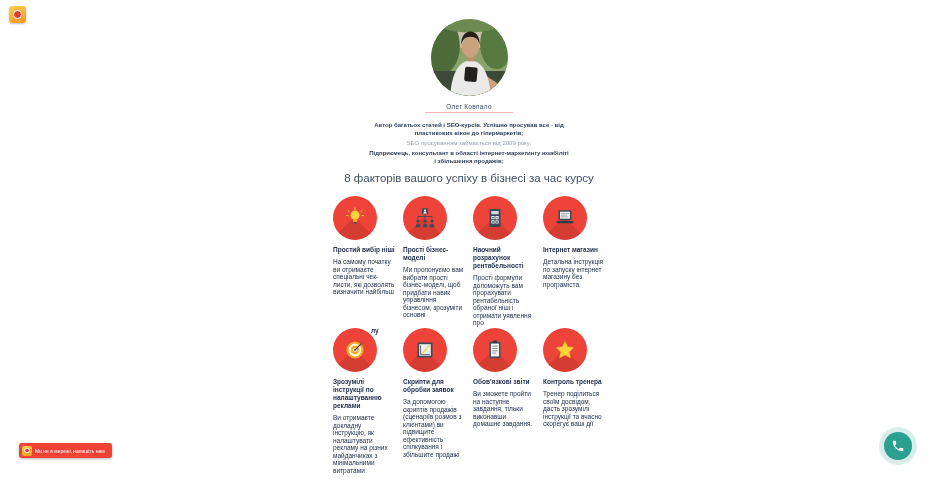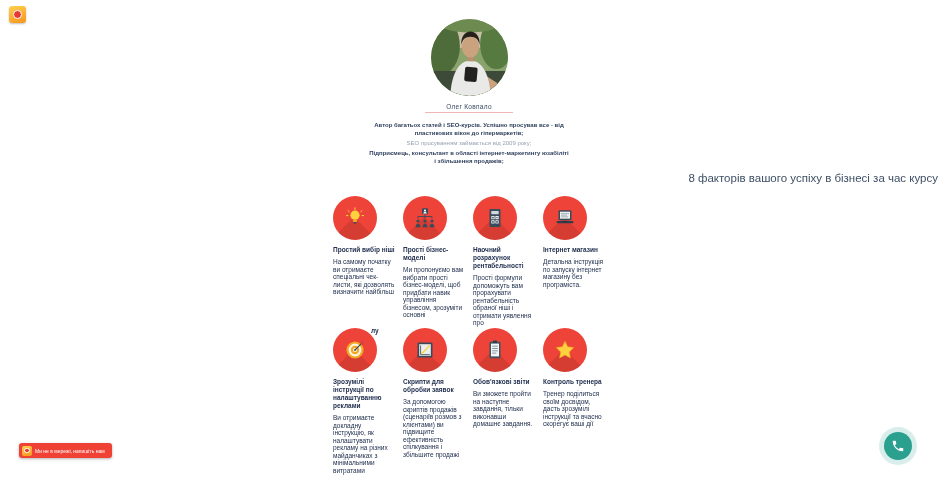--- a/index.html
+++ b/index.html
@@ -15,21 +15,21 @@
   
   header{padding-top:19px;text-align:center;}
   .avatar{width:77px;height:77px;border-radius:50%;margin:0 auto;overflow:hidden;background:#8aa26b;}
   .avatar svg{display:block;width:77px;height:77px;}
   .author-name{margin-top:7px;font-size:6.5px;letter-spacing:.3px;color:#3a4a66;}
   .name-underline{width:88px;height:1px;background:#f3b6b8;margin:2px auto 8px;}
   .bio{width:200px;margin:0 auto 2px;font-size:6px;line-height:8px;color:#2e3e5c;font-weight:700;text-align:center;}
   .bio.muted{color:#97a2b3;font-weight:400;}
 
   
-  .section-heading{margin:7px 0 0;font-size:11.5px;font-weight:400;color:#3e4f65;text-align:right;}
+  .section-heading{margin:7px 0 0;font-size:11.5px;font-weight:400;color:#3e4f65;text-align:center;}
 
   
   .grid{width:272px;margin:12px auto 0;display:grid;grid-template-columns:repeat(4,62px);column-gap:8px;}
   .cell{position:relative;}
   .cell.r1{height:132px;}
   .ficon{width:44px;height:44px;border-radius:50%;background:#ee4338;position:relative;overflow:hidden;}
   .ficon::after{content:"";position:absolute;left:21px;top:21px;width:62px;height:36px;
     background:rgba(0,0,0,.10);transform:rotate(45deg);transform-origin:0 0;}
   .ficon svg{position:relative;z-index:1;display:block;width:22px;height:22px;margin:11px auto 0;}
   .ftitle{font-size:6.5px;font-weight:700;color:#22314f;line-height:8px;margin:6px 0 4px;}

